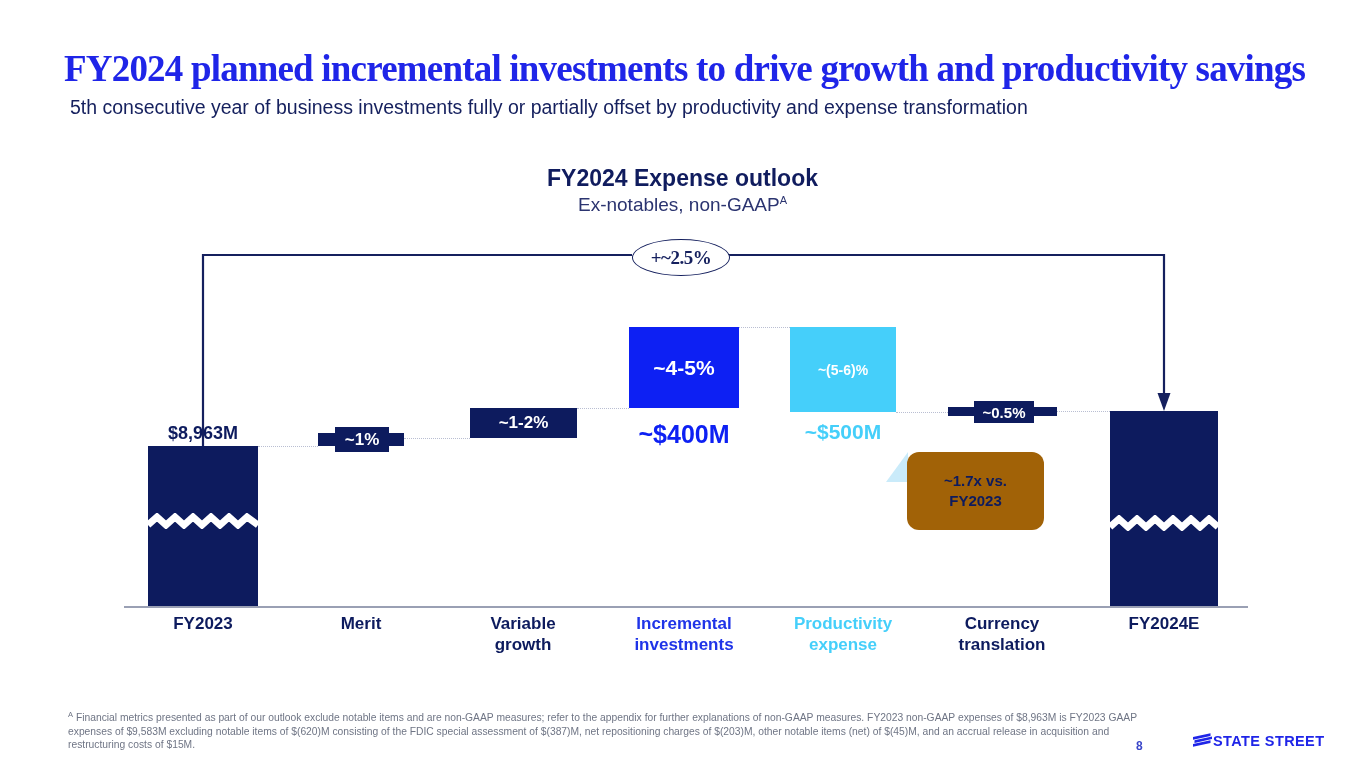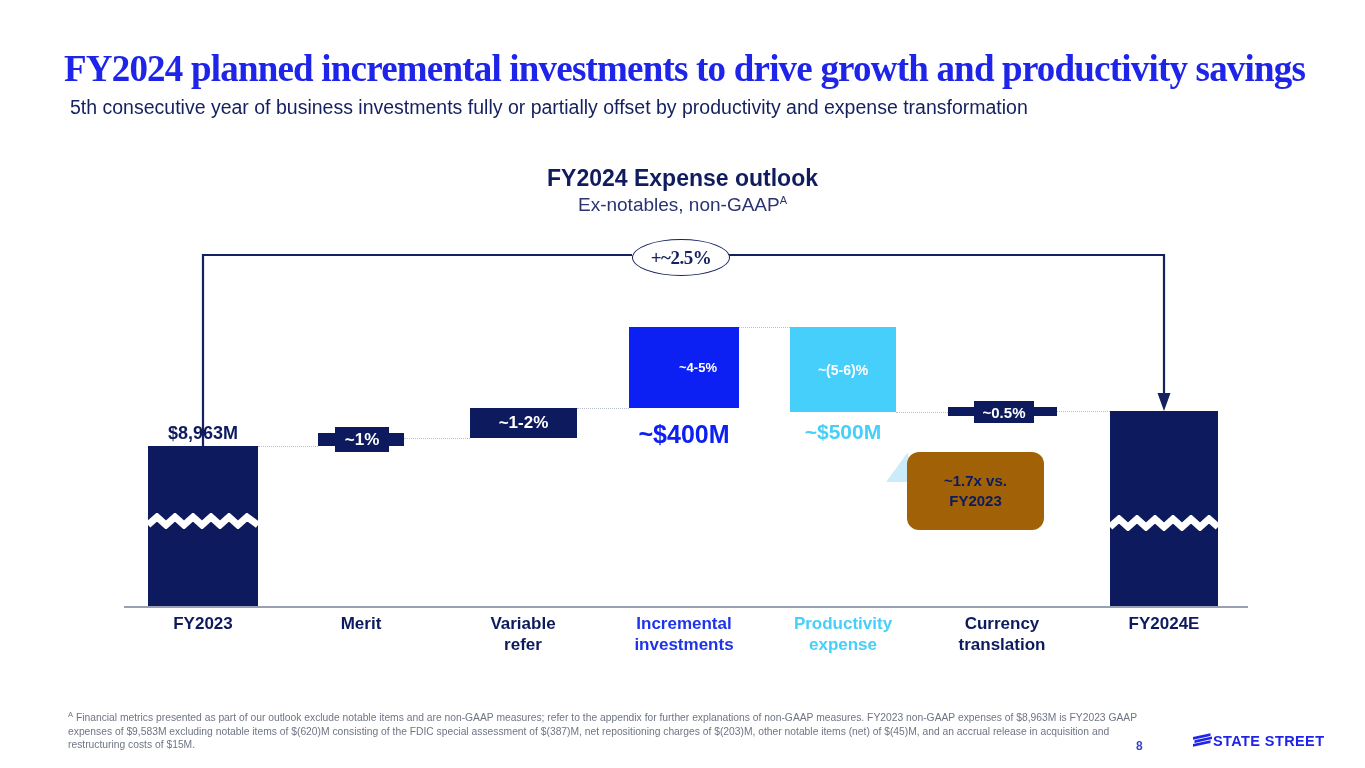--- a/index.html
+++ b/index.html
@@ -257,21 +257,21 @@
   </svg>
   <div class="value-label" style="left:128px; top:423px; width:150px; font-size:18px; color:#0D1B5E;">$8,963M</div>
 
   <div class="bar bar-dark" style="left:318px; top:433px; width:86px; height:13px;"></div>
   <div class="chip" style="left:335px; top:427px; width:54px; height:25px; font-size:17px;">~1%</div>
 
   <div class="bar bar-dark" style="left:470px; top:408px; width:107px; height:30px;"></div>
   <div class="chip-plain" style="left:470px; top:408px; width:107px; height:30px; font-size:17px;">~1-2%</div>
 
   <div class="bar bar-blue" style="left:629px; top:327px; width:110px; height:81px;"></div>
-  <div class="chip-plain" style="left:629px; top:327px; width:110px; height:81px; font-size:13px;margin-left:14px;">~4-5%</div>
+  <div class="chip-plain" style="left:629px; top:327px; width:110px; height:81px; font-size:21px;">~4-5%</div>
   <div class="value-label" style="left:609px; top:420px; width:150px; font-size:25px; color:#0D20F3;">~$400M</div>
 
   <div class="bar bar-cyan" style="left:790px; top:327px; width:106px; height:85px;"></div>
   <div class="chip-plain" style="left:790px; top:327px; width:106px; height:85px; font-size:14px;">~(5-6)%</div>
   <div class="value-label" style="left:768px; top:420px; width:150px; font-size:21px; color:#45CFFA;">~$500M</div>
 
   <div class="bar bar-dark" style="left:948px; top:407px; width:109px; height:9px;"></div>
   <div class="chip" style="left:974px; top:401px; width:60px; height:22px; font-size:15px;">~0.5%</div>
 
   <div class="bar bar-dark" style="left:1110px; top:411px; width:108px; height:195px;"></div>
@@ -292,21 +292,21 @@
 <div id="axis-line"></div>
 
 <div class="cat-label" style="left:128px; top:613px; width:150px;">
   <div>FY2023</div>
 </div>
 <div class="cat-label" style="left:286px; top:613px; width:150px;">
   <div>Merit</div>
 </div>
 <div class="cat-label" style="left:448px; top:613px; width:150px;">
   <div>Variable</div>
-  <div>refer</div>
+  <div>growth</div>
 </div>
 <div class="cat-label cat-blue" style="left:609px; top:613px; width:150px;">
   <div>Incremental</div>
   <div>investments</div>
 </div>
 <div class="cat-label cat-cyan" style="left:768px; top:613px; width:150px;">
   <div>Productivity</div>
   <div>expense</div>
 </div>
 <div class="cat-label" style="left:927px; top:613px; width:150px;">

